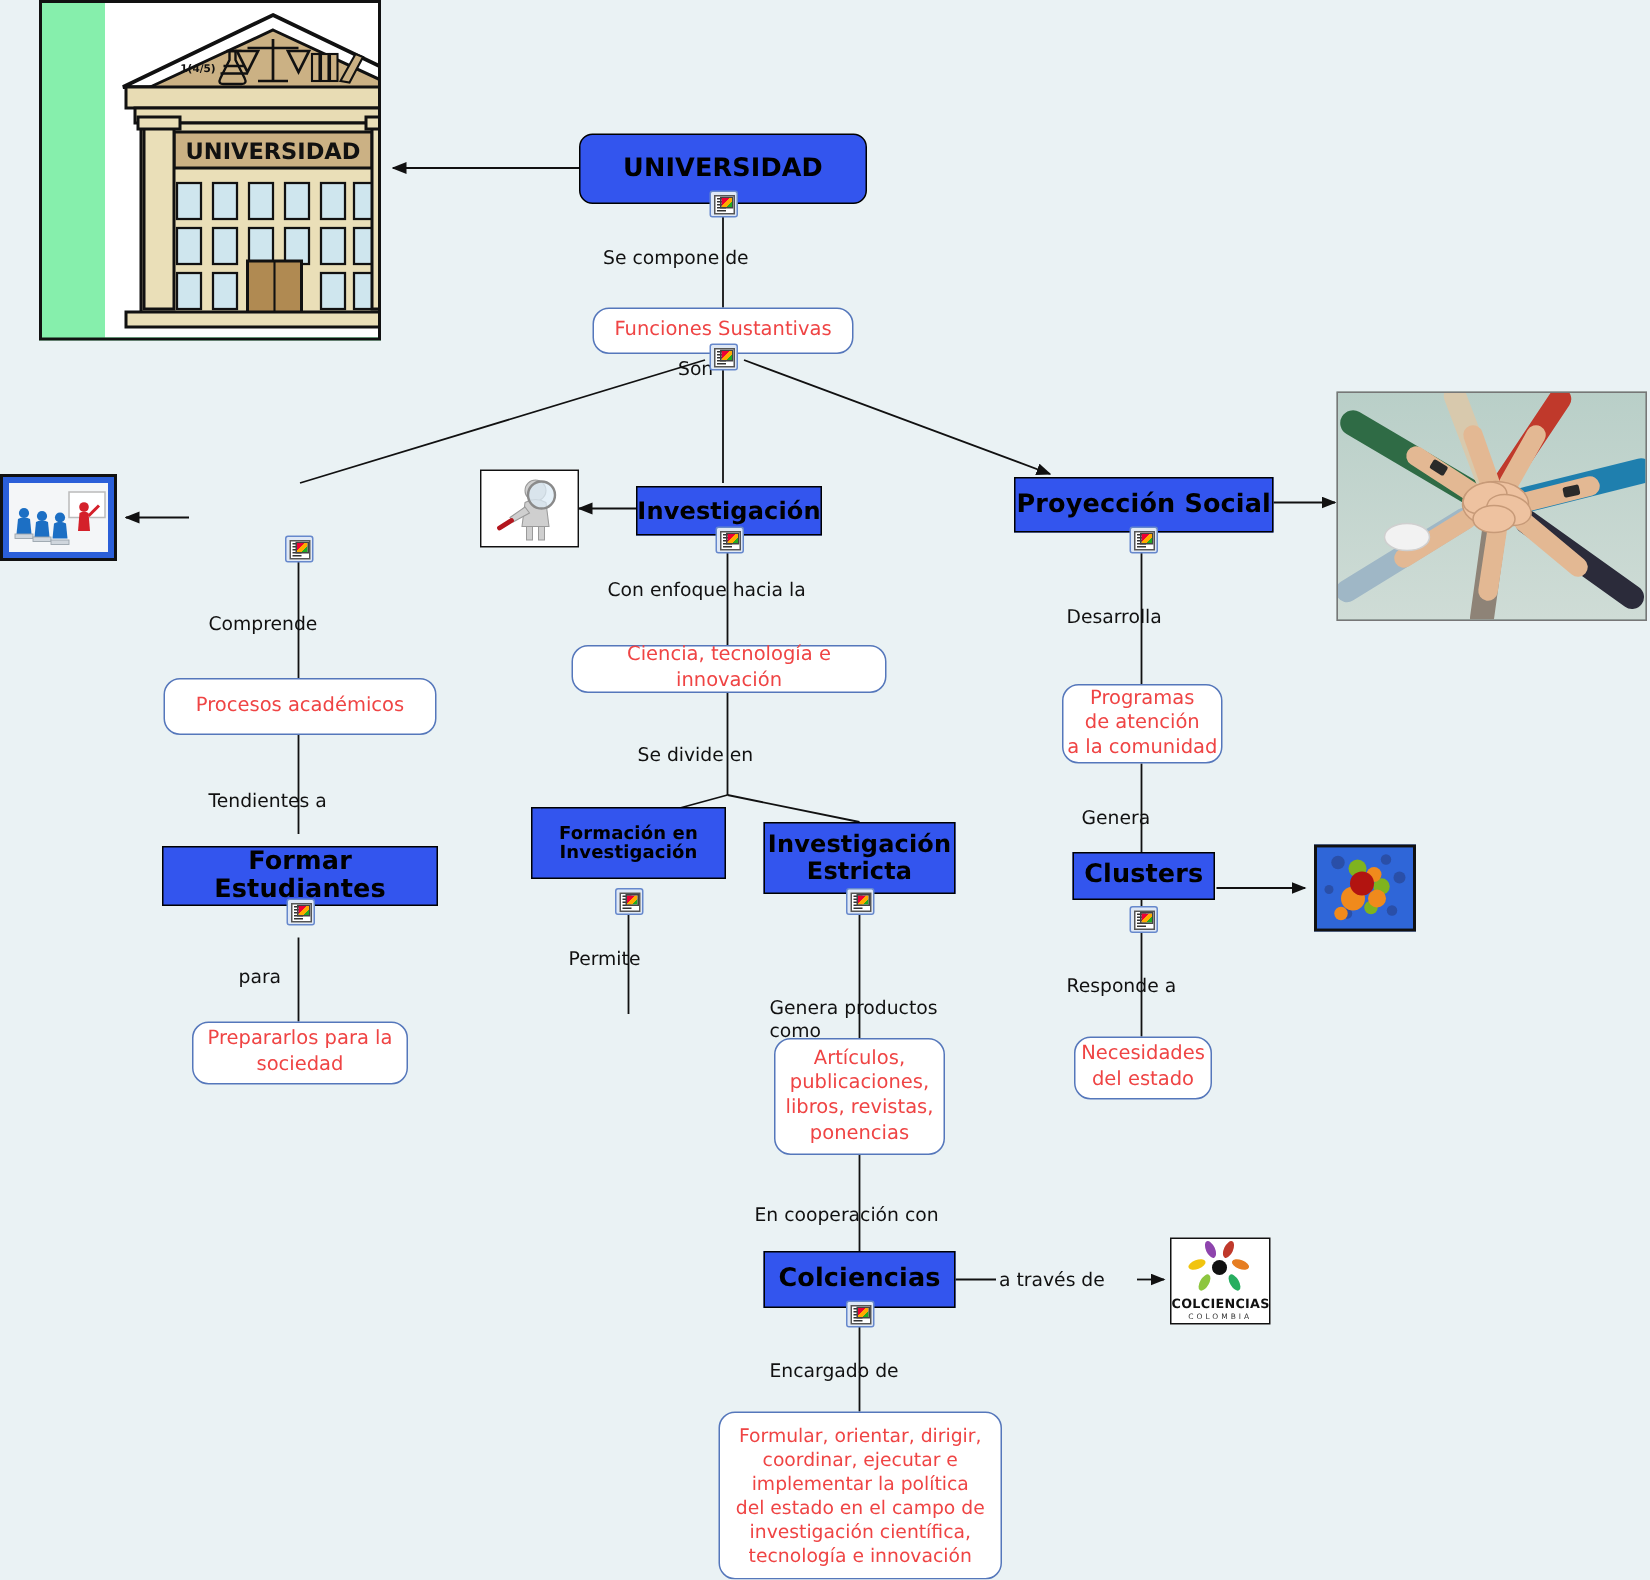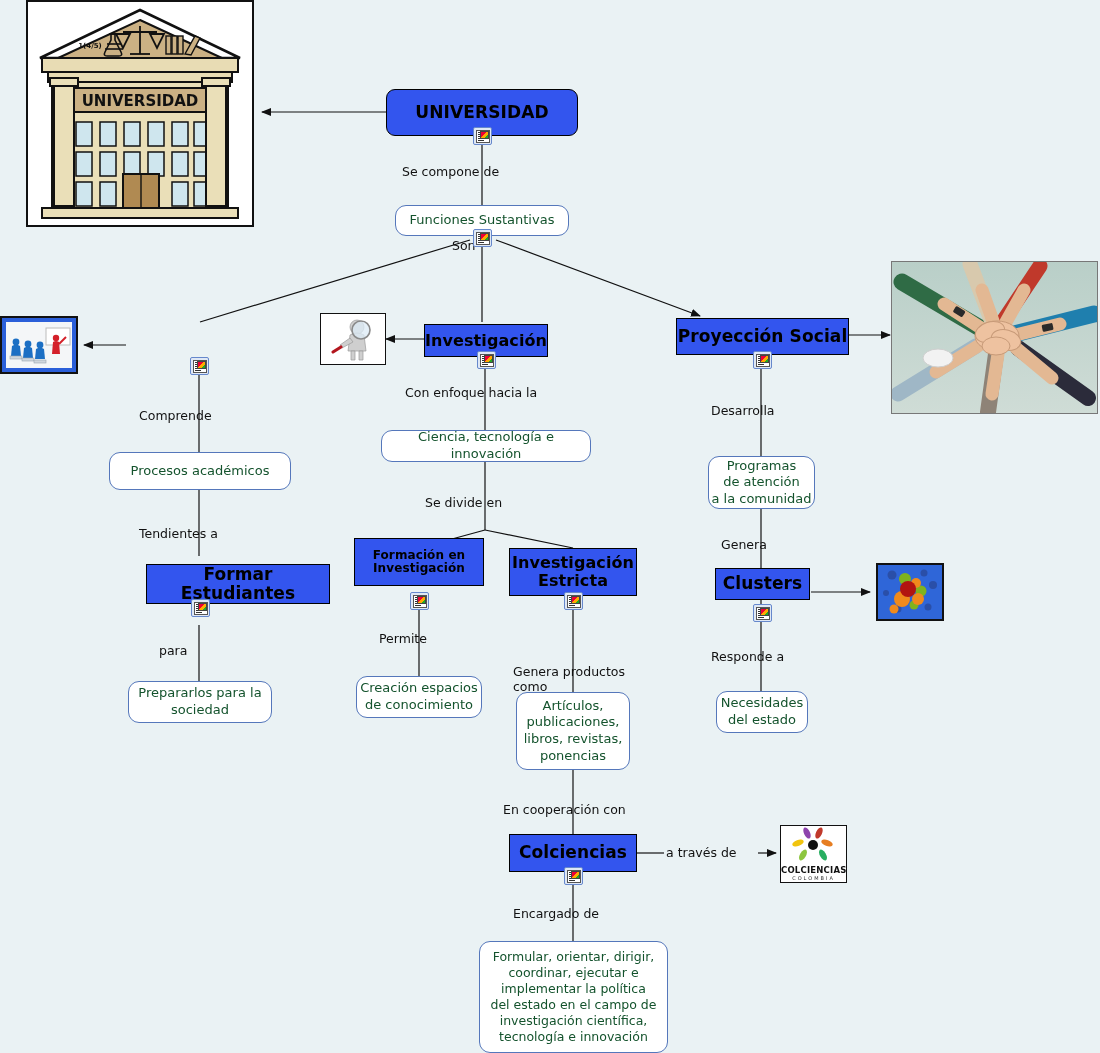--- a/index.html
+++ b/index.html
@@ -28,21 +28,21 @@
     font-weight:bold;
     font-size:17px;
     line-height:1.12;
     letter-spacing:.1px;
   }
   .node-main.rounded{border-radius:9px;}
   .node-plain{
     background:#ffffff;
     border:1.3px solid #5577bb;
     border-radius:11px;
-    color:#14532d;
+    color:#ef4444;
     font-size:13px;
     line-height:1.28;
     font-weight:normal;
   }
 
   
   .link-label{
     position:absolute;
     font-size:12.5px;
     color:#111;
@@ -81,21 +81,21 @@
     width:7px;height:6px;
     background:
       linear-gradient(135deg,#e03 0 40%,#fa0 40% 70%,#2a2 70% 100%);
     border:.5px solid #444;
   }
 
   
   .imgbox{position:absolute;box-sizing:border-box;overflow:hidden;}
 
   
-  .univ{border:2px solid #111;background:#86efac;}
+  .univ{border:2px solid #111;background:#86efac;padding-left:42px;}
   .univ svg{display:block;}
 
   
   .classroom{border:2px solid #111;background:#2b5fd9;padding:4px;}
   .classroom .inner{width:100%;height:100%;background:#f2f4f7;position:relative;overflow:hidden;}
 
   
   .magnifier{border:1.4px solid #111;background:#fff;}
 
   
@@ -397,21 +397,21 @@
       <i></i>
     </div>
 
   <div class="node node-main" style="left:676px;top:318px;width:173px;height:37px;">Proyección Social</div>
   <div class="badge" style="left:753px;top:351px;">
       <i></i>
     </div>
 
   <div class="node node-plain" style="left:109px;top:452px;width:182px;height:38px;">Procesos académicos</div>
 
-  <div class="node node-main" style="left:108px;top:564px;width:184px;height:40px;margin-left:38px;">Formar Estudiantes</div>
+  <div class="node node-main" style="left:108px;top:564px;width:184px;height:40px;">Formar Estudiantes</div>
   <div class="badge" style="left:191px;top:599px;">
       <i></i>
     </div>
 
   <div class="node node-plain" style="left:128px;top:681px;width:144px;height:42px;white-space:pre-line;">Prepararlos para la
 sociedad</div>
 
   <div class="node node-plain" style="left:381px;top:430px;width:210px;height:32px;">Ciencia, tecnología e innovación</div>
 
   <div class="node node-main" style="left:354px;top:538px;width:130px;height:48px;white-space:pre-line;font-size:12px;">Formación en
@@ -419,22 +419,20 @@
   <div class="badge" style="left:410px;top:592px;">
       <i></i>
     </div>
 
   <div class="node node-main" style="left:509px;top:548px;width:128px;height:48px;white-space:pre-line;font-size:16px;">Investigación
 Estricta</div>
   <div class="badge" style="left:564px;top:592px;">
       <i></i>
     </div>
 
-  <div class="node node-plain" style="left:356px;top:676px;width:126px;height:42px;white-space:pre-line;">Creación espacios
-de conocimiento</div>
 
   <div class="node node-plain" style="left:516px;top:692px;width:114px;height:78px;white-space:pre-line;">Artículos,
 publicaciones,
 libros, revistas,
 ponencias</div>
 
   <div class="node node-main" style="left:509px;top:834px;width:128px;height:38px;">Colciencias</div>
   <div class="badge" style="left:564px;top:867px;">
       <i></i>
     </div>

